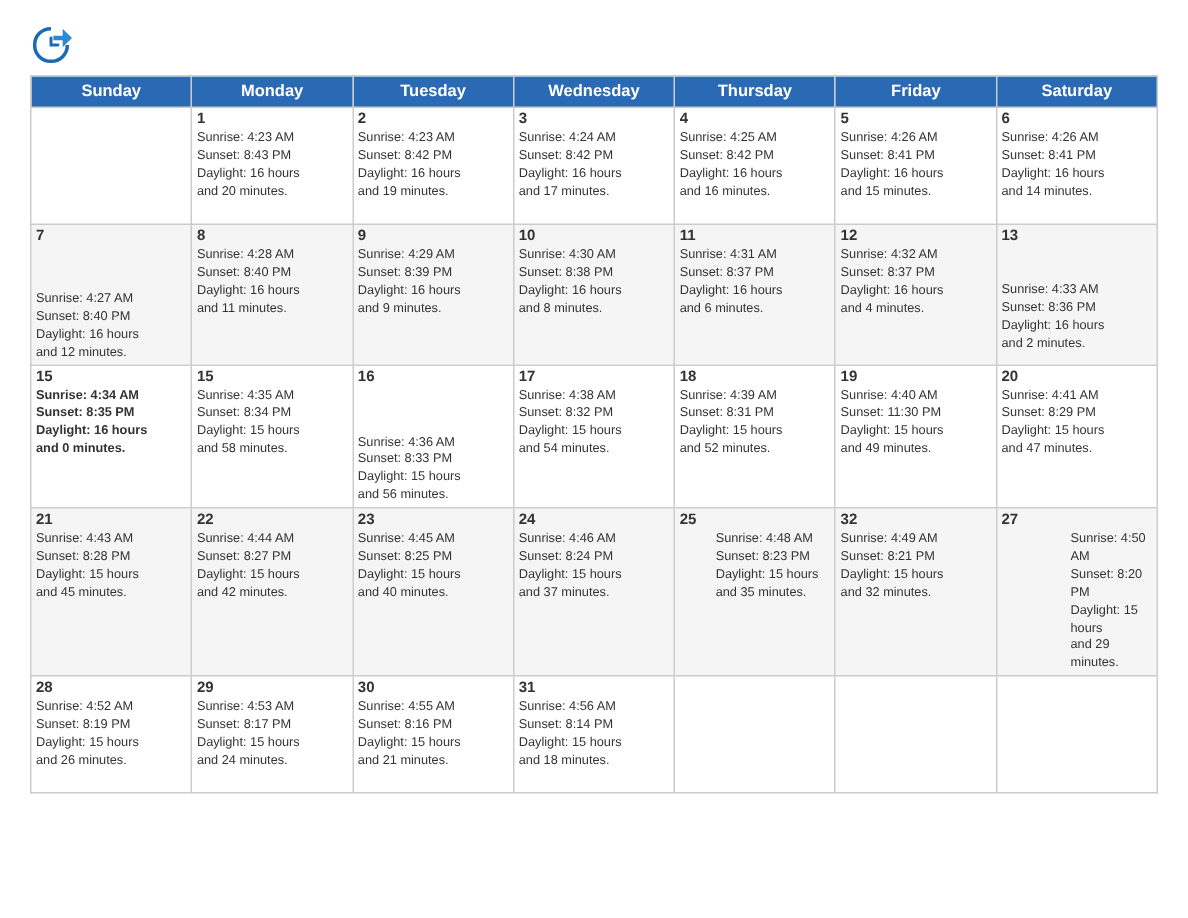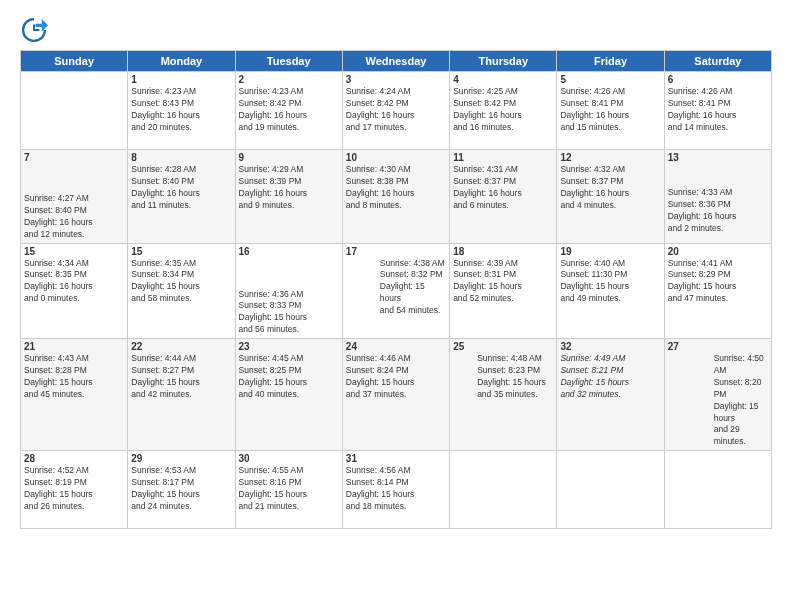--- a/index.html
+++ b/index.html
@@ -225,42 +225,42 @@
             <span class="day-num">13</span>
             <div class="cell-content" style="white-space: pre-line; margin-top: 24px;">Sunrise: 4:33 AM
 Sunset: 8:36 PM
 Daylight: 16 hours
 and 2 minutes.</div>
           </td>
         </tr>
         <tr>
           <td>
             <span class="day-num">15</span>
-            <div class="cell-content" style="white-space: pre-line;">Sunrise: 4:34 AM
+            <div class="cell-content" style="white-space: pre-line; font-weight: bold;">Sunrise: 4:34 AM
 Sunset: 8:35 PM
 Daylight: 16 hours
 and 0 minutes.</div>
           </td>
           <td>
             <span class="day-num">15</span>
             <div class="cell-content" style="white-space: pre-line;">Sunrise: 4:35 AM
 Sunset: 8:34 PM
 Daylight: 15 hours
 and 58 minutes.</div>
           </td>
           <td>
             <span class="day-num">16</span>
             <div class="cell-content" style="white-space: pre-line; margin-top: 32px;">Sunrise: 4:36 AM
 Sunset: 8:33 PM
 Daylight: 15 hours
 and 56 minutes.</div>
           </td>
           <td>
             <span class="day-num">17</span>
-            <div class="cell-content" style="white-space: pre-line; margin-left: 34px;">Sunrise: 4:38 AM
+            <div class="cell-content" style="white-space: pre-line;">Sunrise: 4:38 AM
 Sunset: 8:32 PM
 Daylight: 15 hours
 and 54 minutes.</div>
           </td>
           <td>
             <span class="day-num">18</span>
             <div class="cell-content" style="white-space: pre-line;">Sunrise: 4:39 AM
 Sunset: 8:31 PM
 Daylight: 15 hours
 and 52 minutes.</div>
@@ -311,21 +311,21 @@
           </td>
           <td>
             <span class="day-num">25</span>
             <div class="cell-content" style="white-space: pre-line; margin-left: 24px;">Sunrise: 4:48 AM
 Sunset: 8:23 PM
 Daylight: 15 hours
 and 35 minutes.</div>
           </td>
           <td>
             <span class="day-num">32</span>
-            <div class="cell-content" style="white-space: pre-line; font-style: italic;">Sunrise: 4:49 AM
+            <div class="cell-content" style="white-space: pre-line;">Sunrise: 4:49 AM
 Sunset: 8:21 PM
 Daylight: 15 hours
 and 32 minutes.</div>
           </td>
           <td>
             <span class="day-num">27</span>
             <div class="cell-content" style="white-space: pre-line; margin-left: 46px;">Sunrise: 4:50 AM
 Sunset: 8:20 PM
 Daylight: 15 hours
 and 29 minutes.</div>

